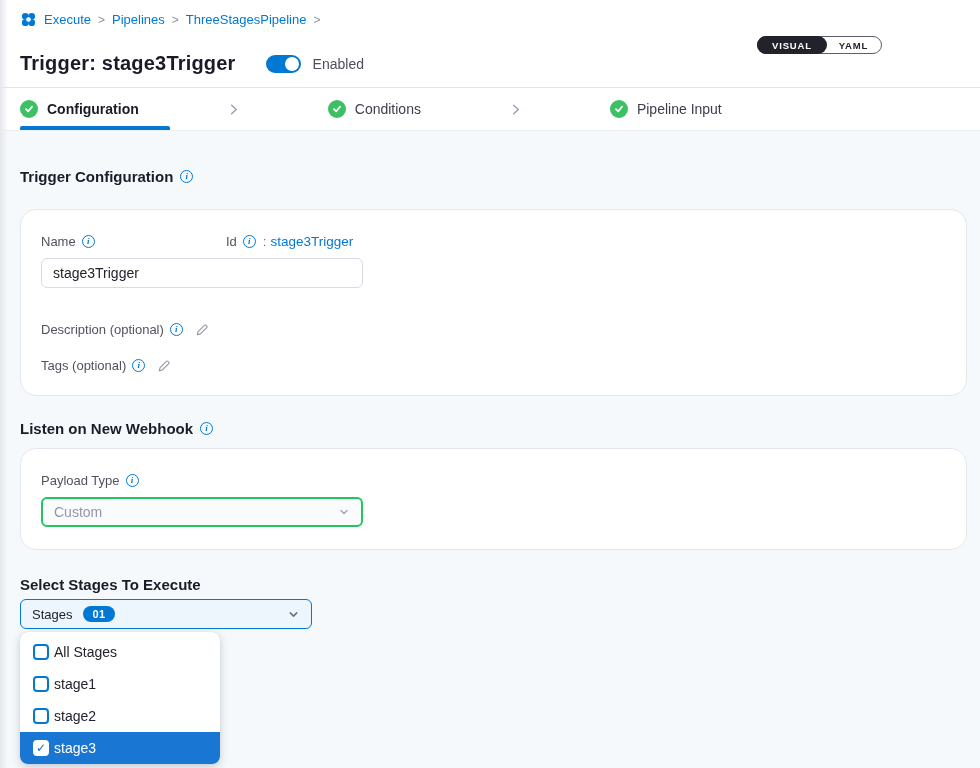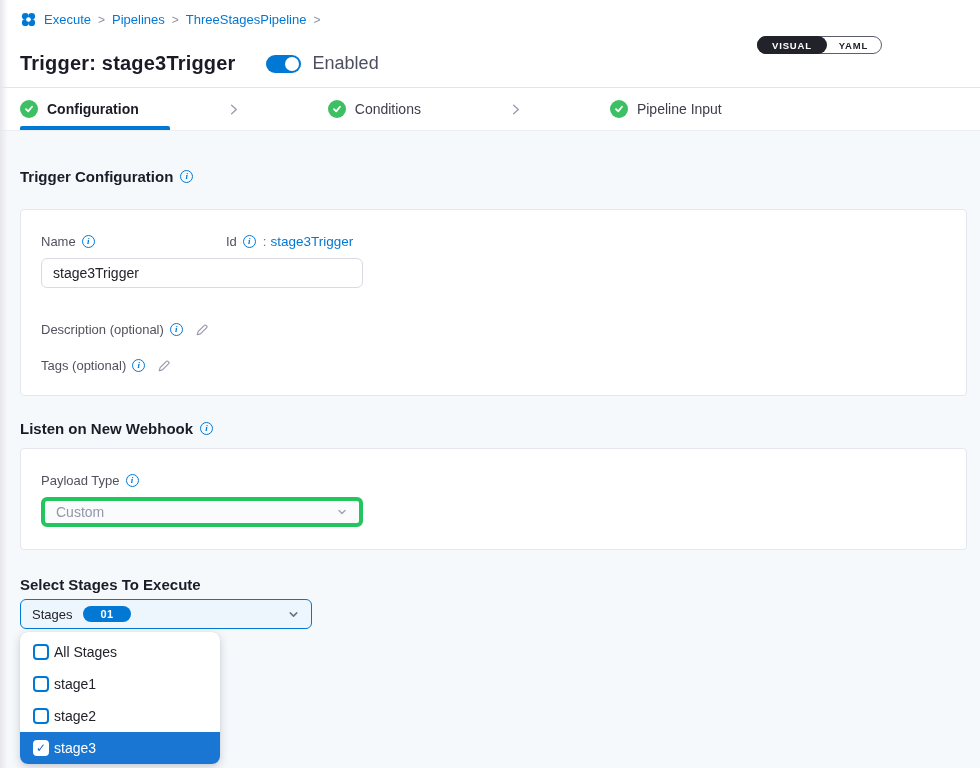--- a/index.html
+++ b/index.html
@@ -24,21 +24,21 @@
   .title-row { display:flex; align-items:center; margin-top:24px; }
   .page-title { font-size:20px; font-weight:bold; color:#1b1b28; letter-spacing:.2px; }
   .switch {
     width:35px; height:18px; border-radius:9px; background:#0278d5;
     margin-left:30px; position:relative; cursor:pointer; flex:none;
   }
   .switch .knob {
     position:absolute; right:2px; top:2px; width:14px; height:14px;
     border-radius:50%; background:#fff;
   }
-  .switch-label { margin-left:12px; font-size:18px; color:#4d4f60;text-align:center; }
+  .switch-label { margin-left:12px; font-size:14px; color:#4d4f60;text-align:center; }
   .view-toggle {
     position:absolute; top:36px; right:98px; height:18px;
     display:inline-flex; align-items:stretch; background:#fff;
     border:1px solid #5c5e70; border-radius:10px; cursor:pointer;
   }
   .view-seg {
     display:flex; align-items:center; padding:0 13px; font-size:9.5px;
     font-weight:bold; letter-spacing:.8px; color:#22222a;
   }
   .view-seg.active {
@@ -65,21 +65,21 @@
   
   .main { padding:0 13px 0 20px; }
   .section-title {
     display:flex; align-items:center; gap:7px;
     font-size:15px; font-weight:bold; color:#1b1c28;
   }
   .st1 { margin:37px 0 24px; }
   .st2 { margin:24px 0 11px; }
   .st3 { margin:26px 0 6px; }
   .card {
-    background:#fff; border:1px solid #e4e7ee; border-radius:4px;
+    background:#fff; border:1px solid #e4e7ee; border-radius:16px;
     padding:22px 20px;
   }
   .info-icon {
     width:13px; height:13px; border:1px solid #0278d5; border-radius:50%;
     color:#0278d5; font-size:9px; font-style:italic; font-weight:bold;
     display:inline-flex; align-items:center; justify-content:center;
     flex:none; line-height:1; font-family:"Liberation Serif",serif;
   }
   .field-label { font-size:13px; color:#51525e; display:inline-flex; align-items:center; gap:6px; }
   .name-id-row { display:flex; align-items:center; }
@@ -90,34 +90,34 @@
     margin-top:8px; width:322px; height:30px; border:1px solid #d9dae5;
     border-radius:6px; padding:0 11px; font-size:14px; color:#22222a;
     font-family:inherit; outline:none; background:#fff; display:block;
   }
   .opt-row { display:flex; align-items:center; gap:8px; }
   .desc-row { margin-top:34px; }
   .tags-row { margin-top:21px; }
   .pencil { display:inline-flex; margin-left:4px; cursor:pointer; }
   .select-box {
     margin-top:8px; width:322px; height:30px; background:#fafbfc;
-    border:4px solid #22c55e; border-radius:6px; display:flex;
+    border:2px solid #22c55e; border-radius:6px; display:flex;
     align-items:center; padding:0 11px; cursor:not-allowed;
   }
   .select-box .sel-text { font-size:14px; color:#9496a8; flex:1; }
   
   .stages-control {
     width:292px; height:30px; border:1px solid #0278d5; border-radius:6px;
     background:#eef6fd; display:flex; align-items:center; padding:0 11px;
     cursor:pointer;
   }
   .stages-control .ctl-label { font-size:13px; color:#22222a; }
   .count-badge {
     margin-left:11px; background:#0278d5; color:#fff; font-size:11px;
-    font-weight:bold; padding:2px 17px; border-radius:9px; letter-spacing:.5px;
+    font-weight:bold; padding:2px 9px; border-radius:9px; letter-spacing:.5px;
   }
   .ctl-spacer { flex:1; }
   .dropdown-panel {
     margin-top:3px; width:200px; background:#fff; border-radius:8px;
     box-shadow:0 3px 10px rgba(40,41,61,.22), 0 0 1px rgba(40,41,61,.2);
     padding-top:4px; overflow:hidden;
   }
   .option {
     height:32px; display:flex; align-items:center; gap:5px;
     padding:0 13px; font-size:14px; color:#22222a; cursor:pointer;

